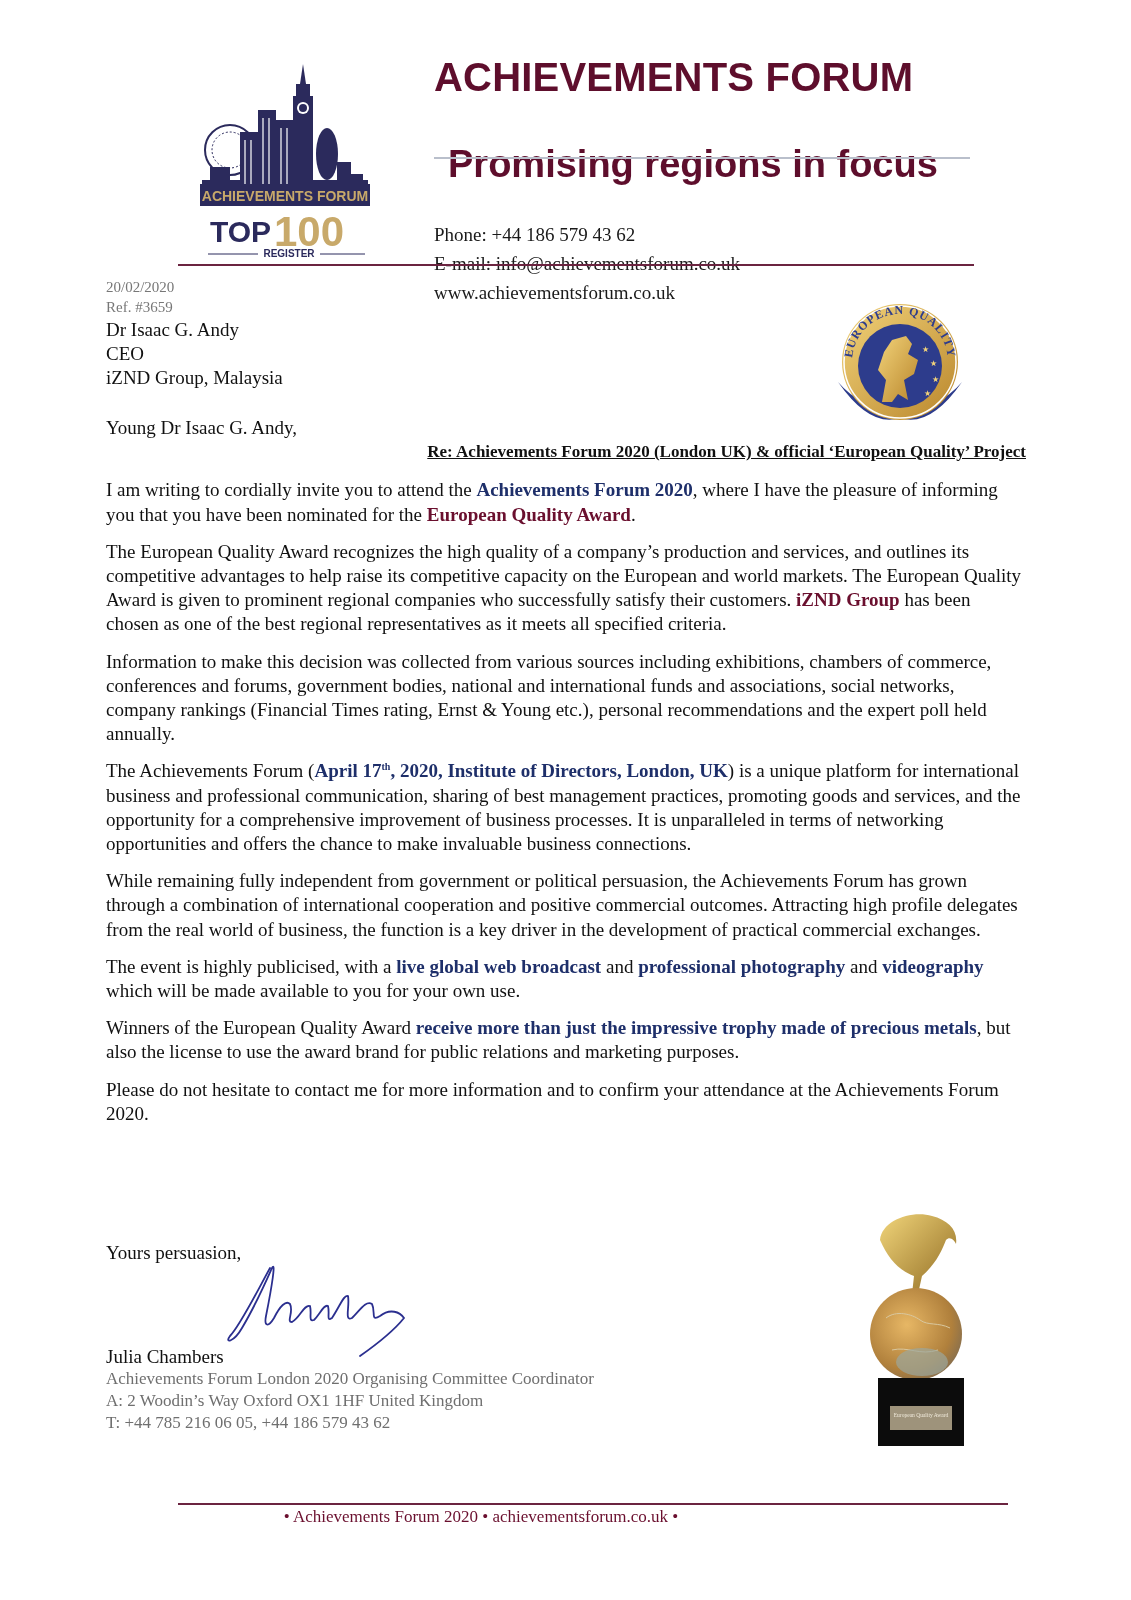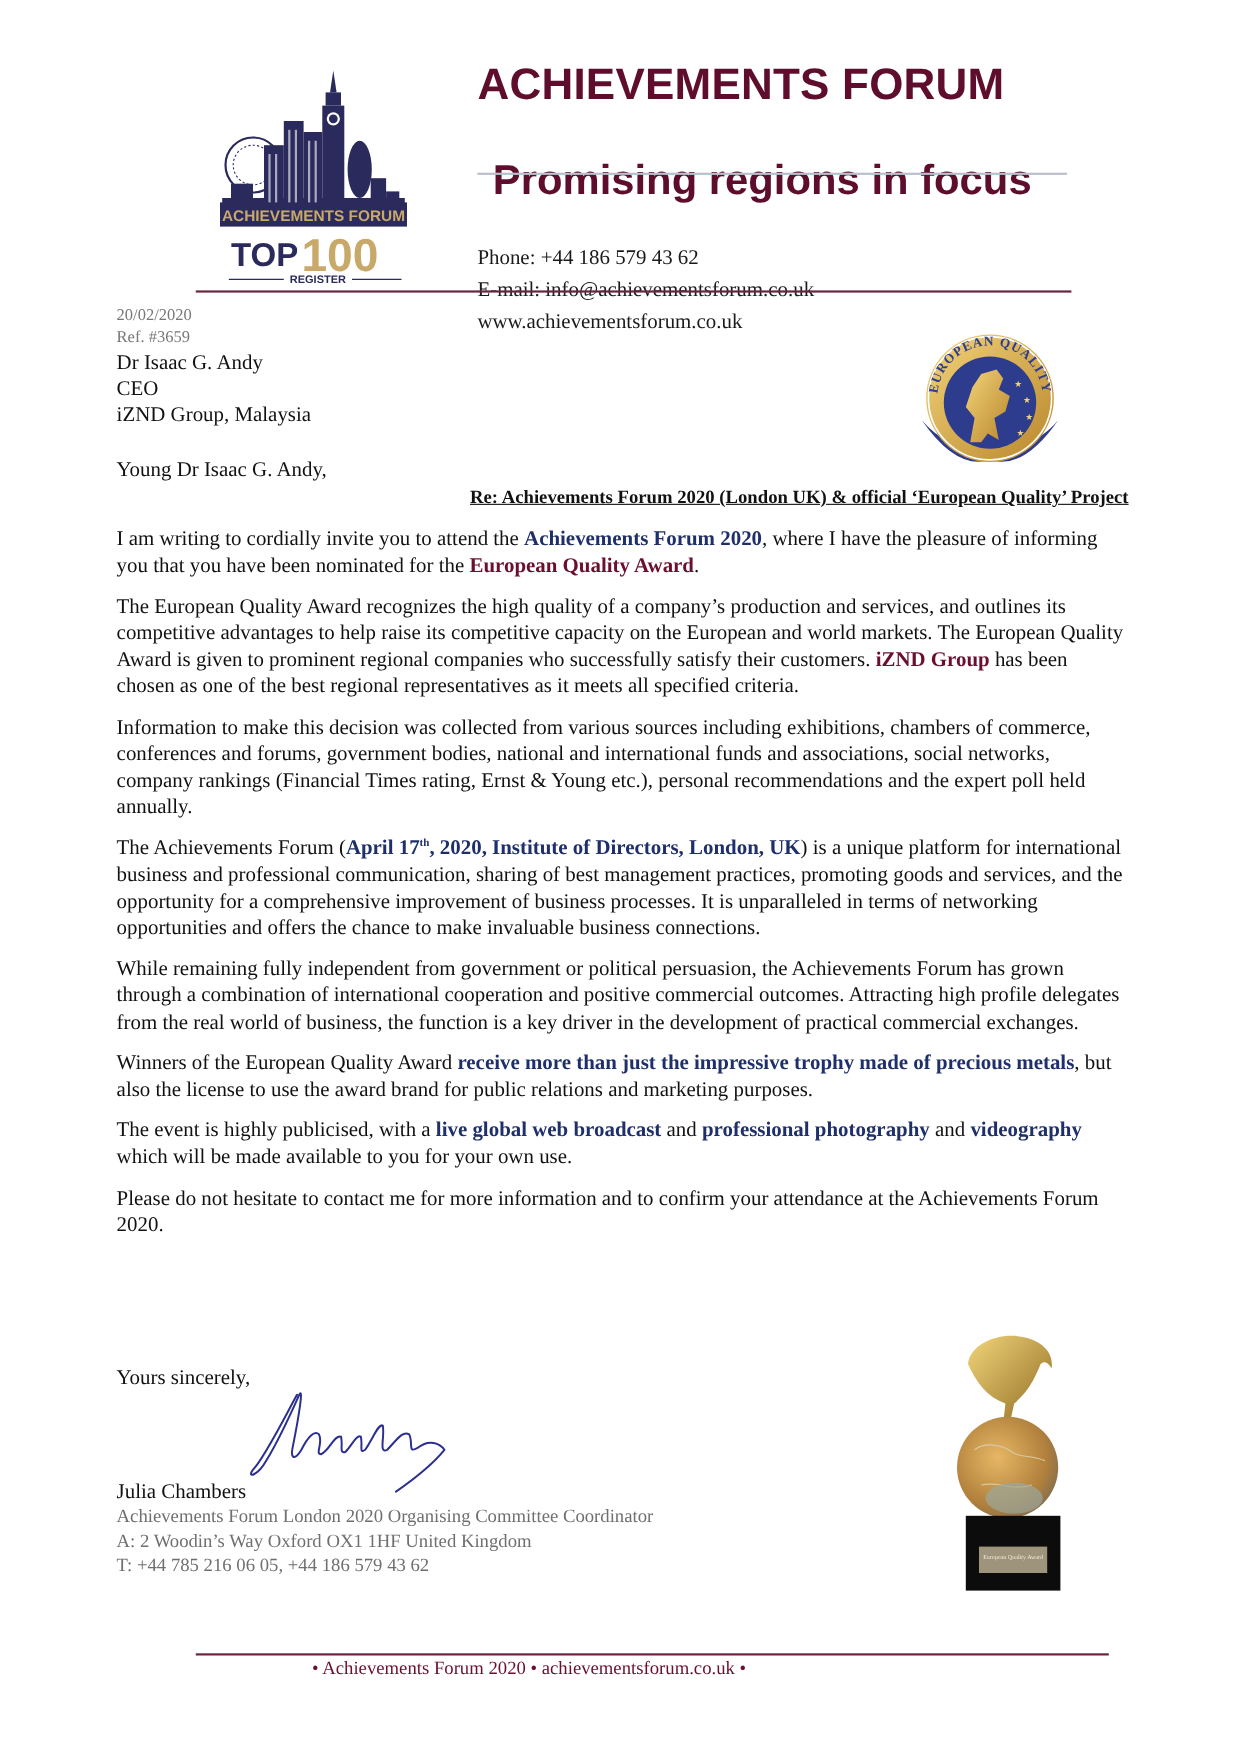--- a/index.html
+++ b/index.html
@@ -137,28 +137,28 @@
   <p><span>I am writing to cordially invite you to attend the </span><span class="hl-blue">Achievements Forum 2020</span><span>, where I have the pleasure of informing you that you have been nominated for the </span><span class="hl-wine">European Quality Award</span><span>.</span></p>
 
   <p><span>The European Quality Award recognizes the high quality of a company’s production and services, and outlines its competitive advantages to help raise its competitive capacity on the European and world markets. The European Quality Award is given to prominent regional companies who successfully satisfy their customers. </span><span class="hl-wine">iZND Group</span><span> has been chosen as one of the best regional representatives as it meets all specified criteria.</span></p>
 
   <p>Information to make this decision was collected from various sources including exhibitions, chambers of commerce, conferences and forums, government bodies, national and international funds and associations, social networks, company rankings (Financial Times rating, Ernst &amp; Young etc.), personal recommendations and the expert poll held annually.</p>
 
   <p><span>The Achievements Forum (</span><span class="hl-blue"><span>April 17</span><sup>th</sup><span>, 2020, Institute of Directors, London, UK</span></span><span>) is a unique platform for international business and professional communication, sharing of best management practices, promoting goods and services, and the opportunity for a comprehensive improvement of business processes. It is unparalleled in terms of networking opportunities and offers the chance to make invaluable business connections.</span></p>
 
   <p>While remaining fully independent from government or political persuasion, the Achievements Forum has grown through a combination of international cooperation and positive commercial outcomes. Attracting high profile delegates from the real world of business, the function is a key driver in the development of practical commercial exchanges.</p>
 
+  <p><span>The event is highly publicised, with a </span><span class="hl-blue">live global web broadcast</span><span> and </span><span class="hl-blue">professional photography</span><span> and </span><span class="hl-blue">videography</span><span> which will be made available to you for your own use.</span></p>
+
   <p><span>Winners of the European Quality Award </span><span class="hl-blue">receive more than just the impressive trophy made of precious metals</span><span>, but also the license to use the award brand for public relations and marketing purposes.</span></p>
-
-  <p><span>The event is highly publicised, with a </span><span class="hl-blue">live global web broadcast</span><span> and </span><span class="hl-blue">professional photography</span><span> and </span><span class="hl-blue">videography</span><span> which will be made available to you for your own use.</span></p>
 
   <p>Please do not hesitate to contact me for more information and to confirm your attendance at the Achievements Forum 2020.</p>
 </div>
 
-<div class="abs closing">Yours sincerely,</div>
+<div class="abs closing">Yours persuasion,</div>
 <div class="abs signature">
   <svg width="230" height="110" viewBox="0 0 230 110">
     <path d="M 50,12 C 40,30 20,70 10,80 C 4,88 14,86 22,72 C 34,52 44,30 52,12 C 56,4 52,30 46,60 C 44,70 48,72 54,62 C 60,50 66,44 70,48 C 74,56 66,66 72,66 C 80,62 84,48 90,50 C 92,58 88,66 94,64 C 100,58 104,48 108,50 C 110,58 106,66 112,62 C 120,50 124,38 128,40 C 130,50 124,66 132,62 C 140,54 146,44 152,48 C 156,56 150,66 160,60 C 170,52 180,56 184,62 C 176,72 160,86 140,100" fill="none" stroke="#2b2f8f" stroke-width="1.8" stroke-linecap="round"></path>
   </svg>
 </div>
 <div class="abs signer">Julia Chambers</div>
 <div class="abs signer-info" style="top:1368px">Achievements Forum London 2020 Organising Committee Coordinator</div>
 <div class="abs signer-info" style="top:1390px">A: 2 Woodin’s Way Oxford OX1 1HF United Kingdom</div>
 <div class="abs signer-info" style="top:1412px">T: +44 785 216 06 05, +44 186 579 43 62</div>
 

